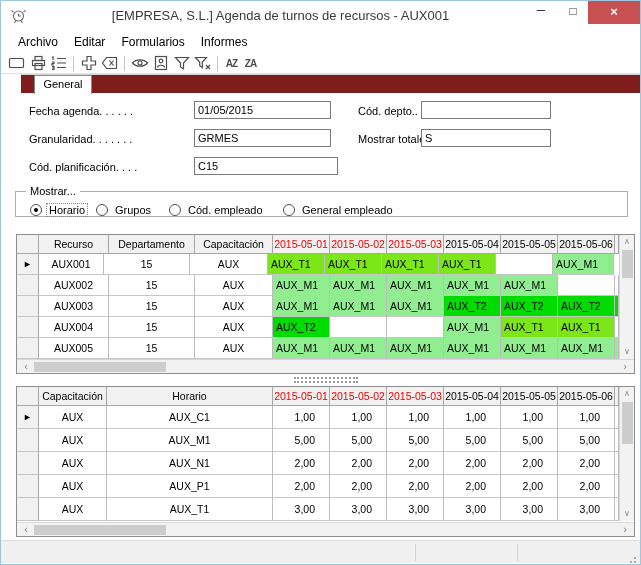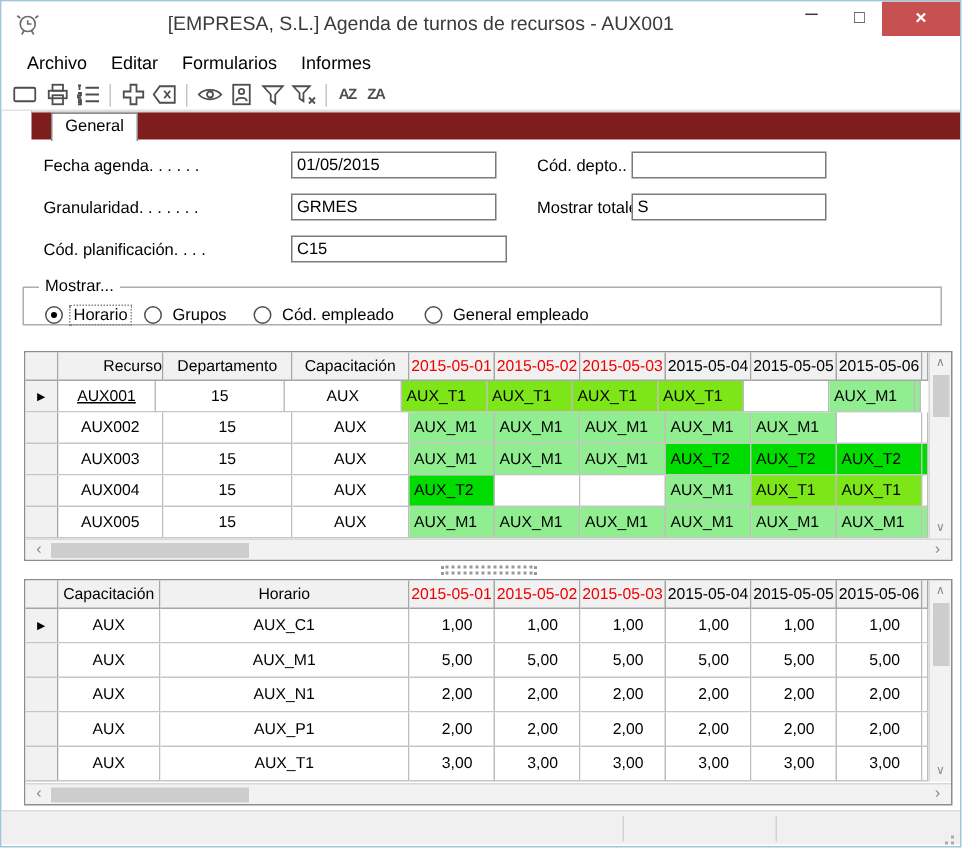--- a/index.html
+++ b/index.html
@@ -191,34 +191,34 @@
     <div class="radio" style="left:267px;">
       <span class="rdot"></span>
       <span class="rlabel">General empleado</span>
     </div>
   </div>
 
   <div class="gridbox" id="gb1">
     <div class="gbody" id="g1body">
         <div class="g-row">
           <div class="g-h g-sel"></div>
-          <div class="g-h" style="width: 70px; text-align: right;">Recurso</div>
+          <div class="g-h" style="width: 70px;">Recurso</div>
           <div class="g-h" style="width: 86px;">Departamento</div>
           <div class="g-h" style="width: 78px;">Capacitación</div>
           <div class="g-h" style="width: 57px; color: rgb(238, 0, 0);">2015-05-01</div>
           <div class="g-h" style="width: 57px; color: rgb(238, 0, 0);">2015-05-02</div>
           <div class="g-h" style="width: 57px; color: rgb(238, 0, 0);">2015-05-03</div>
           <div class="g-h" style="width: 57px;">2015-05-04</div>
           <div class="g-h" style="width: 57px;">2015-05-05</div>
           <div class="g-h" style="width: 57px;">2015-05-06</div>
           <div class="g-h sliver"></div>
         </div>
         <div class="g-row">
           <div class="g-c g-sel">►</div>
-          <div class="g-c ctr" style="width: 65px; text-decoration: underline;">AUX001</div>
+          <div class="g-c ctr" style="width: 65px;">AUX001</div>
           <div class="g-c ctr" style="width: 86px;">15</div>
           <div class="g-c ctr" style="width: 78px;">AUX</div>
           <div class="g-c shift" style="width: 57px; background: rgb(125, 230, 25);">AUX_T1</div>
           <div class="g-c shift" style="width: 57px; background: rgb(125, 230, 25);">AUX_T1</div>
           <div class="g-c shift" style="width: 57px; background: rgb(125, 230, 25);">AUX_T1</div>
           <div class="g-c shift" style="width: 57px; background: rgb(125, 230, 25);">AUX_T1</div>
           <div class="g-c shift" style="width: 57px; background: rgb(255, 255, 255);"></div>
           <div class="g-c shift" style="width: 57px; background: rgb(144, 238, 144);">AUX_M1</div>
           <div class="g-c sliver" style="background: rgb(144, 238, 144);"></div>
         </div>

